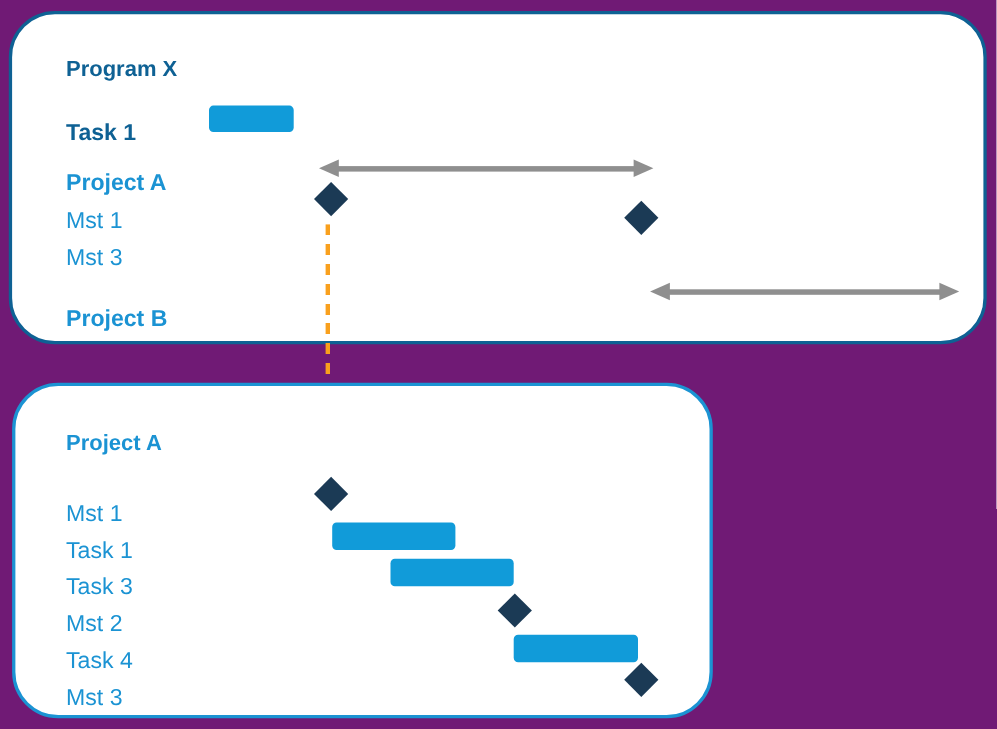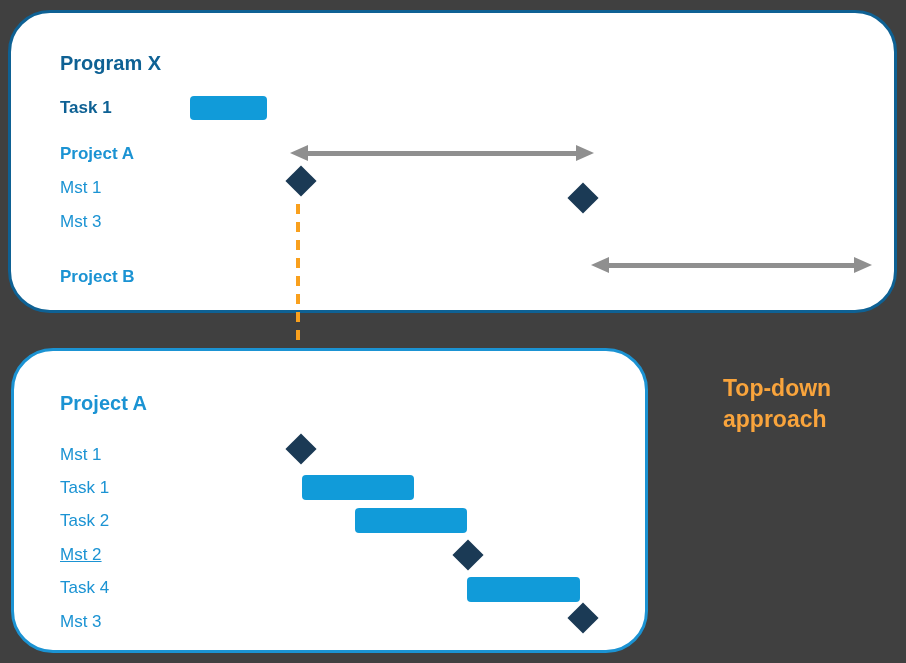--- a/index.html
+++ b/index.html
@@ -1,27 +1,27 @@
 <!DOCTYPE html>
 <html style="--dark_blue: #0e6194; --light_blue: #1b93d3; --bar_blue: #119bd9; --diamond_navy: #1b3a55; --arrow_gray: #8f8f8f; --orange_arrow: #f9a01d; --orange_text: #f9a43c;"><head>
 <meta charset="utf-8">
 <style>
   html,body{margin:0;padding:0;background:#ffffff;}
   body{font-family:"Liberation Sans", sans-serif;}
-  .stage{position:relative;width:906px;height:663px;background:#404040;overflow:hidden;}
+  .stage{position:relative;width:906px;height:663px;background:#701a75;overflow:hidden;}
 
   
   .panel{position:absolute;border-radius:42px;background:#fff;box-sizing:border-box;}
   .panel.program{left:8px;top:10px;width:889px;height:303px;border:3px solid var(--dark_blue);}
   .panel.project{left:11px;top:348px;width:637px;height:305px;border:3px solid var(--light_blue);}
 
   
   .t{position:absolute;white-space:nowrap;}
   .title{font-size:20px;font-weight:bold;line-height:24px;}
-  .lbl{font-size:17px;line-height:20px;color:var(--light_blue);}
+  .lbl{font-size:21px;line-height:20px;color:var(--light_blue);margin-top:13px;}
   .lbl.bold{font-weight:bold;}
   .dark{color:var(--dark_blue);}
   .light{color:var(--light_blue);}
 
   
   .bar{position:absolute;background:var(--bar_blue);border-radius:4px;}
 
   
   .diamond{position:absolute;width:22px;height:22px;background:var(--diamond_navy);transform:rotate(45deg);}
 
@@ -82,31 +82,27 @@
   <div class="panel project">
 
     <div class="t title light" style="left:46px;top:40px;">Project A</div>
 
     <div class="t lbl" style="left:46px;top:94px;">Mst 1</div>
     <div class="diamond" style="left:276px;top:87px;"></div>
 
     <div class="t lbl" style="left:46px;top:127px;">Task 1</div>
     <div class="bar" style="left:288px;top:124px;width:112px;height:25px;"></div>
 
-    <div class="t lbl" style="left:46px;top:160px;">Task 2</div>
+    <div class="t lbl" style="left:46px;top:160px;">Task 3</div>
     <div class="bar" style="left:341px;top:157px;width:112px;height:25px;"></div>
 
-    <div class="t lbl" style="left:46px;top:194px;text-decoration:underline;">Mst 2</div>
+    <div class="t lbl" style="left:46px;top:194px;">Mst 2</div>
     <div class="diamond" style="left:443px;top:193px;"></div>
 
     <div class="t lbl" style="left:46px;top:227px;">Task 4</div>
     <div class="bar" style="left:453px;top:226px;width:113px;height:25px;"></div>
 
     <div class="t lbl" style="left:46px;top:261px;">Mst 3</div>
     <div class="diamond" style="left:558px;top:256px;"></div>
   </div>
 
-  <div class="annotation">
-    <div>Top-down</div>
-    <div>approach</div>
-  </div>
 
 </div>
 
 </body></html>

